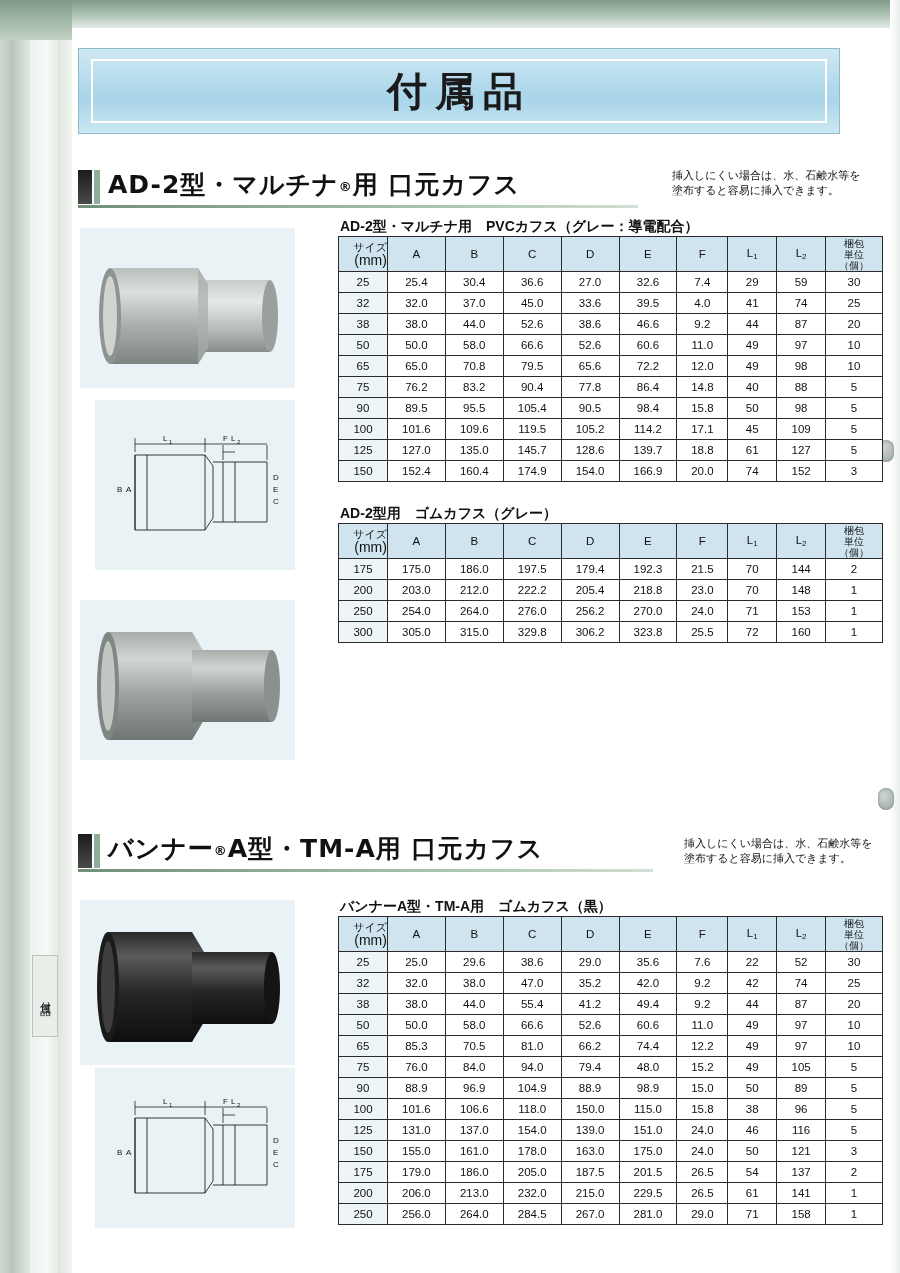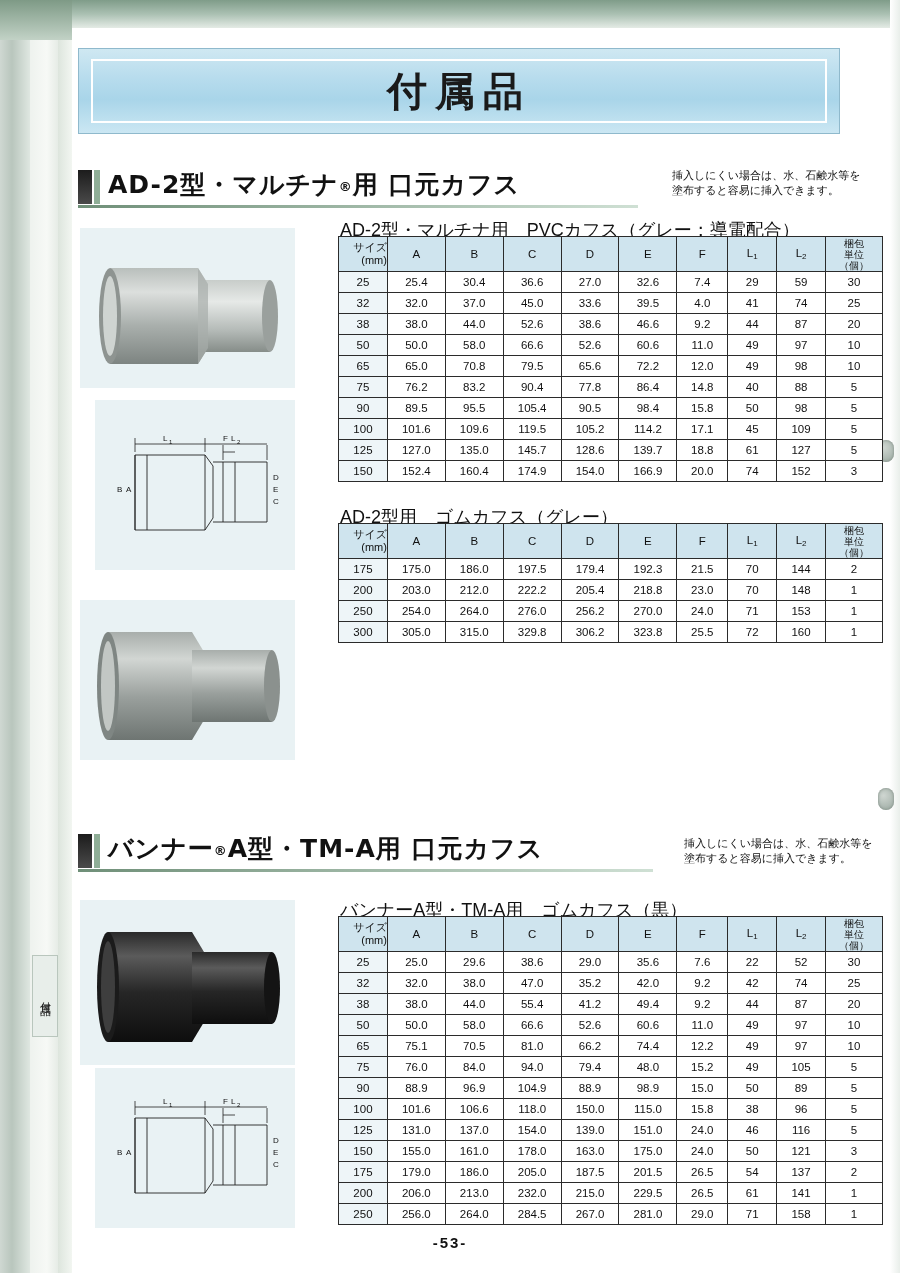--- a/index.html
+++ b/index.html
@@ -150,22 +150,22 @@
     position: absolute;
     font-size: 11px;
     line-height: 15px;
     color: #111;
     white-space: nowrap;
   }
 
   
   .tbl-caption {
     position: absolute;
-    font-size: 18px;
-    font-weight: normal;
+    font-size: 14px;
+    font-weight: bold;
     color: #111;
     white-space: nowrap;
   }
   table.spec {
     position: absolute;
     border-collapse: collapse;
     background: #ffffff;
     font-size: 11.5px;
     color: #111;
   }
@@ -191,21 +191,21 @@
     line-height: 11px;
     font-size: 10px;
   }
   table.spec tbody td {
     height: 20px;
   }
   table.spec tbody td.sz {
     background: #eef5f8;
   }
   .sub { font-size: 8px; vertical-align: -2px; }
-  .small-unit { font-size: 11px; }
+  .small-unit { font-size: 14px; }
 
   
   .photo-frame {
     position: absolute;
     background: #e9f2f4;
   }
   .draw-frame {
     position: absolute;
     background: #e9f2f4;
   }
@@ -695,21 +695,21 @@
           <td>66.6</td>
           <td>52.6</td>
           <td>60.6</td>
           <td>11.0</td>
           <td>49</td>
           <td>97</td>
           <td>10</td>
         </tr>
       <tr>
           <td class="sz">65</td>
-          <td>75.1</td>
+          <td>85.3</td>
           <td>70.5</td>
           <td>81.0</td>
           <td>66.2</td>
           <td>74.4</td>
           <td>12.2</td>
           <td>49</td>
           <td>97</td>
           <td>10</td>
         </tr>
       <tr>
@@ -804,15 +804,14 @@
           <td>267.0</td>
           <td>281.0</td>
           <td>29.0</td>
           <td>71</td>
           <td>158</td>
           <td>1</td>
         </tr>
     </tbody>
   </table>
 
-  <div class="page-no">-53-</div>
 
 </div>
 
 </body></html>

